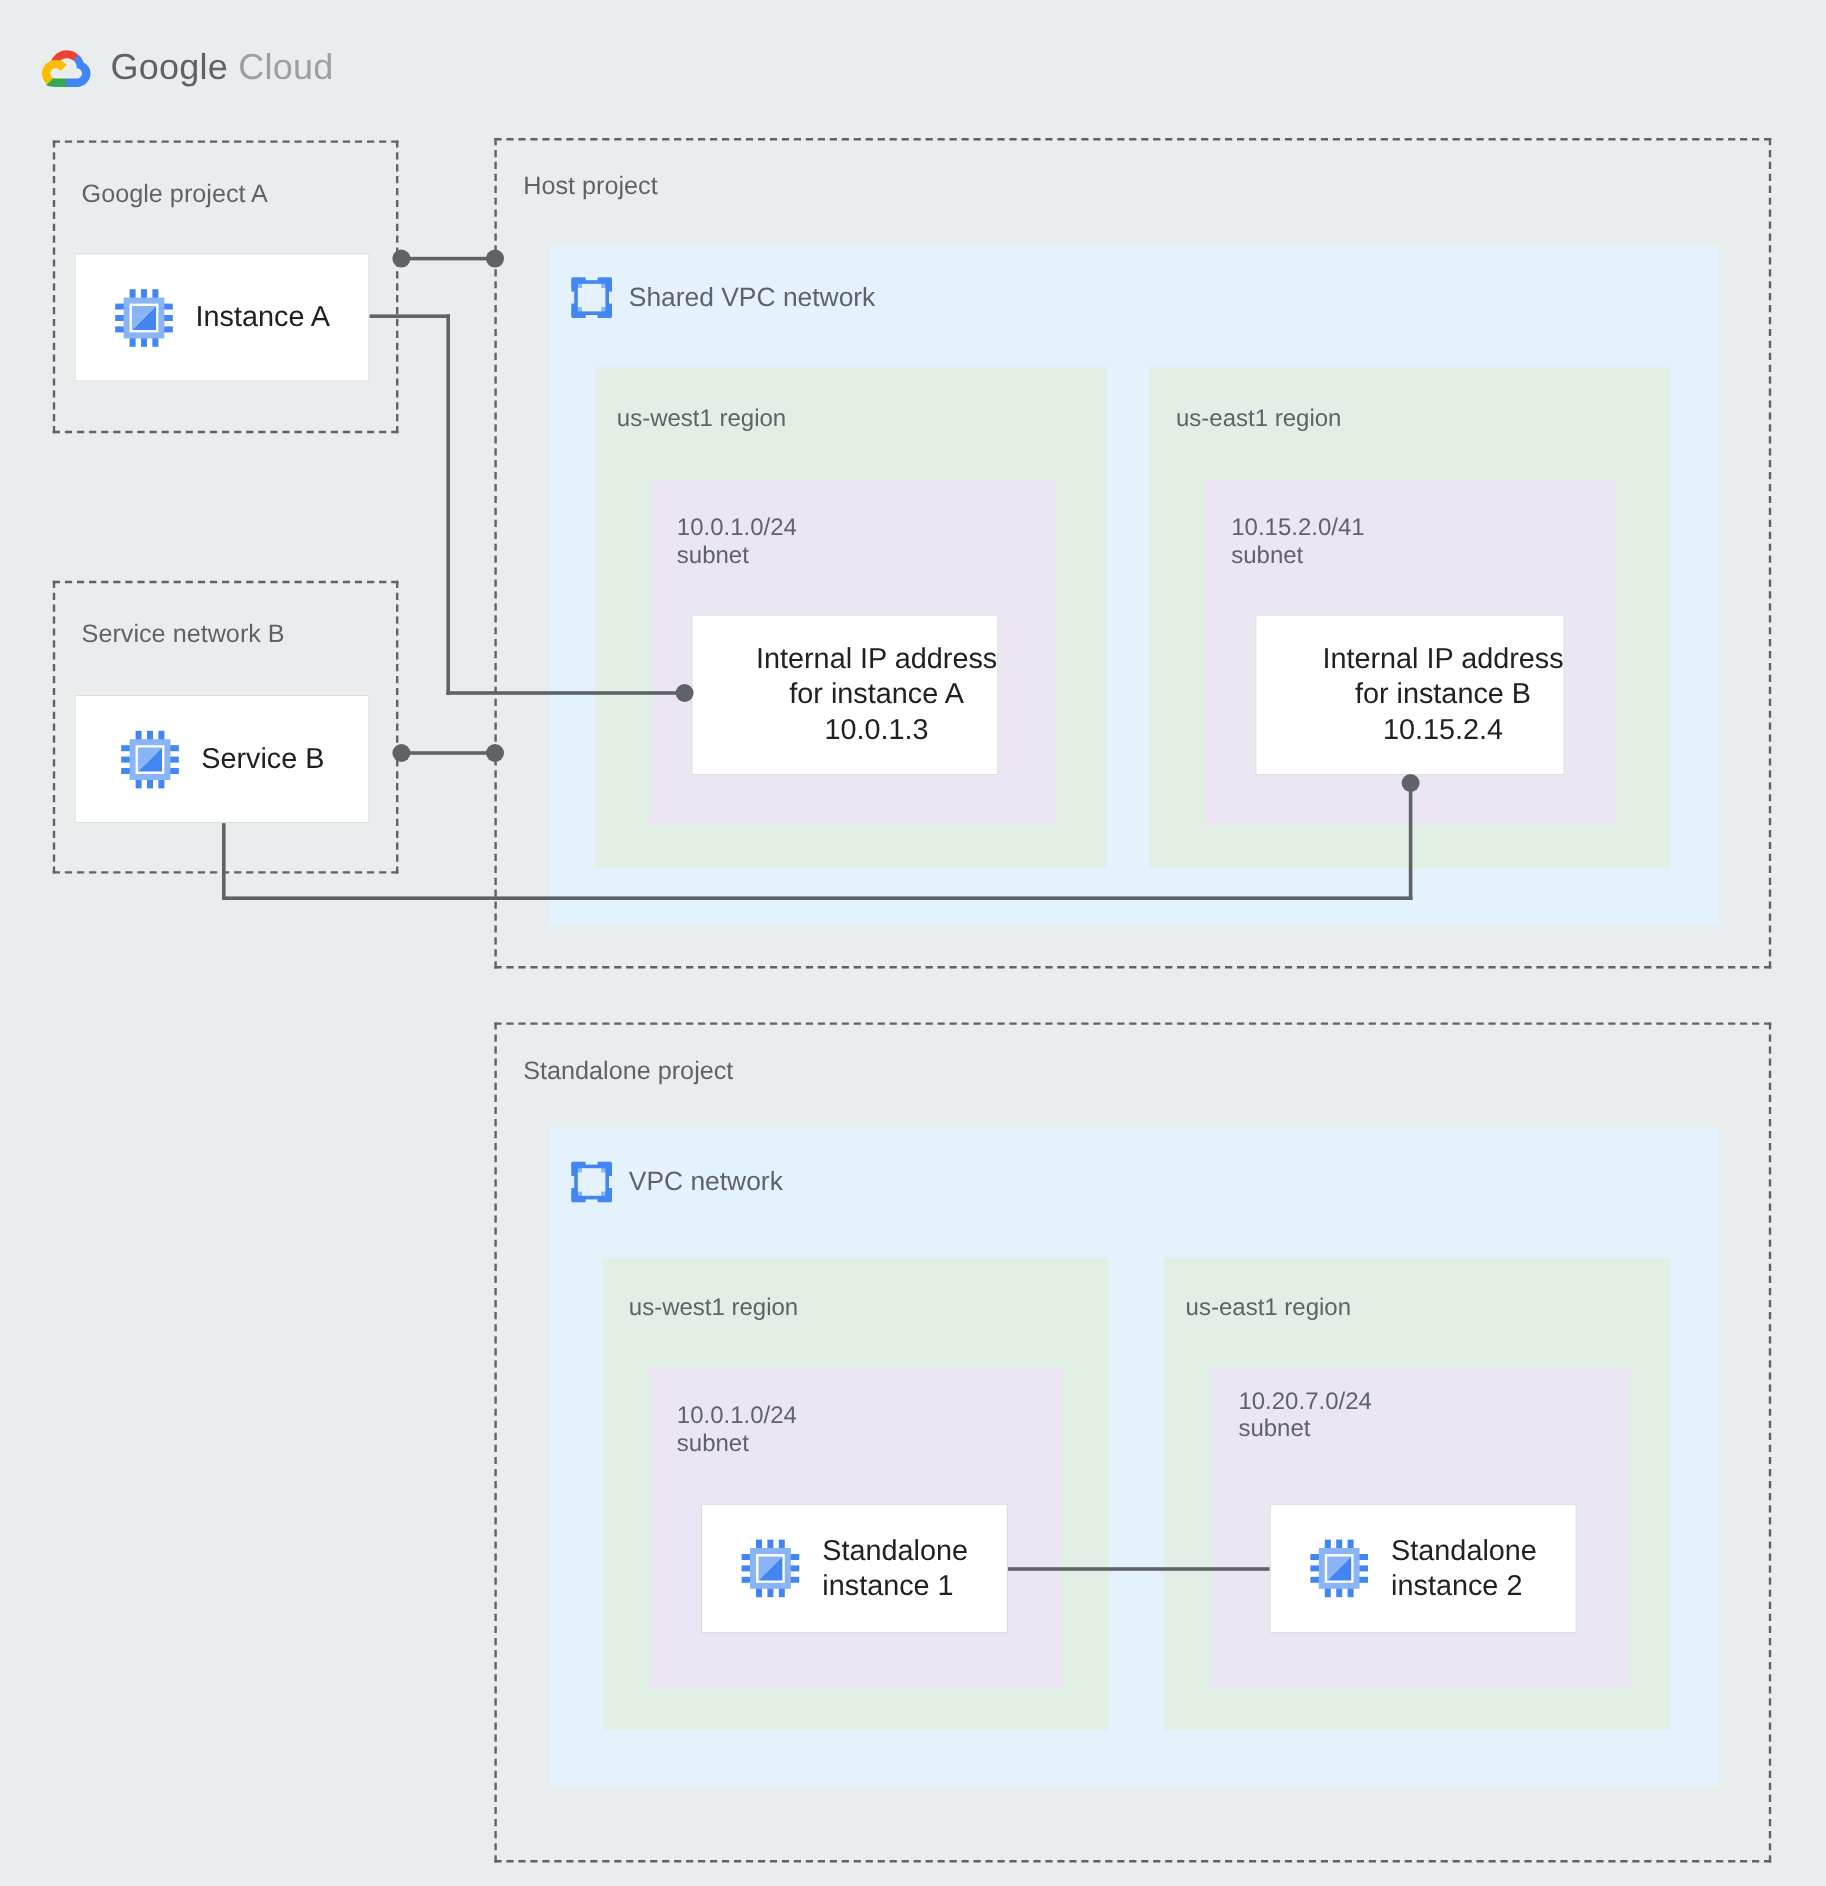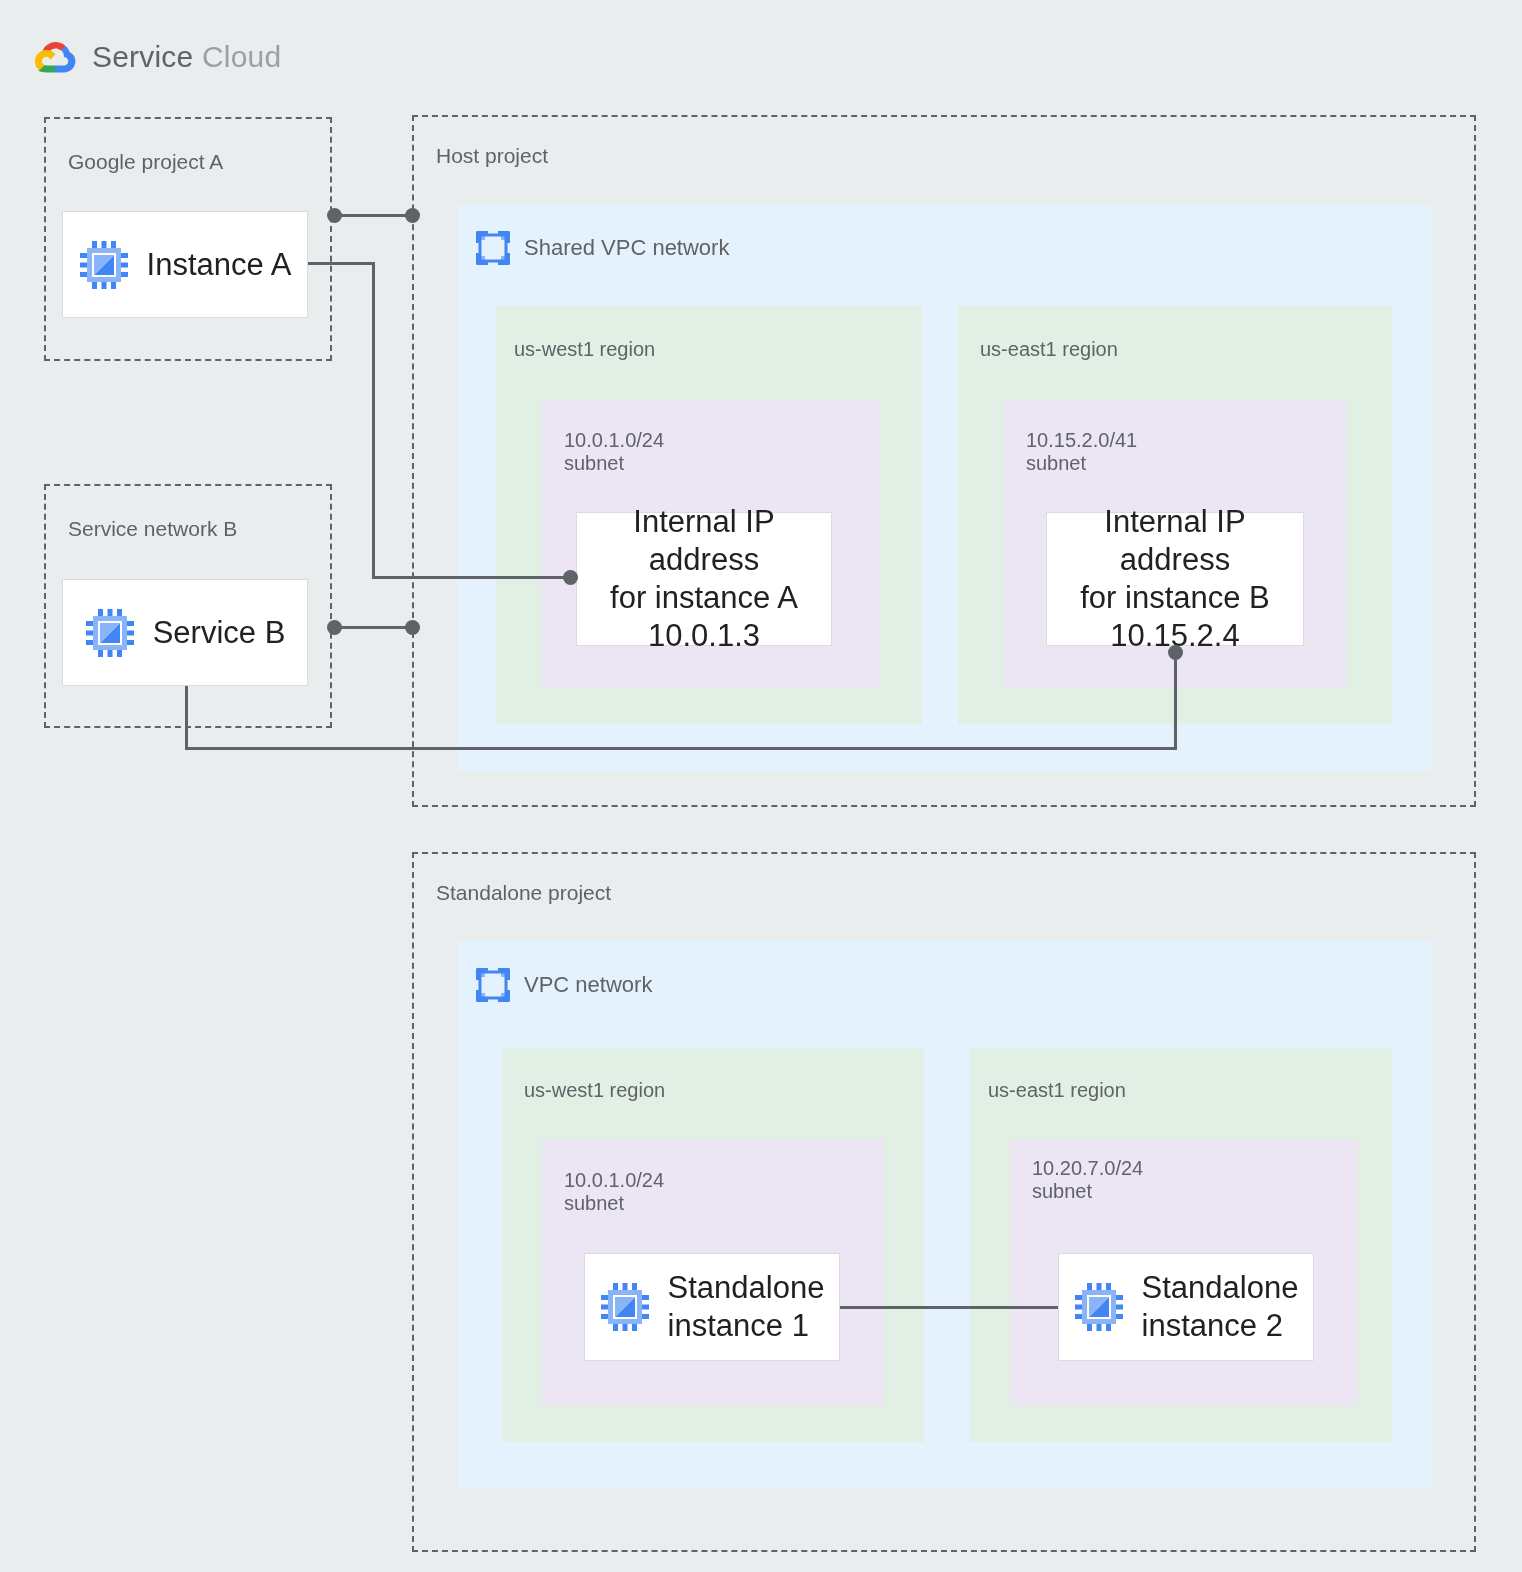--- a/index.html
+++ b/index.html
@@ -99,21 +99,21 @@
   .card {
     position: absolute;
     background: #ffffff;
     border: 1px solid #dadce0;
     box-sizing: border-box;
     display: flex;
     align-items: center;
     justify-content: flex-end;
   }
   .card .ctext {
-    font-size: 31px;
+    font-size: 24px;
     color: #202124;
     text-align: center;
     line-height: 1.22;
     white-space: pre-line;
   }
   .card.with-icon {
     gap: 18px;
     justify-content: center;
   }
   .card.with-icon .ctext { text-align: left; }
@@ -140,21 +140,21 @@
 
   <div id="gc-logo">
     <span>
       <svg width="44" height="38" viewBox="0 0 48 40" xmlns="http://www.w3.org/2000/svg">
         <path d="M30.2 12.3 L33.6 8.9 L33.9 7.5 C27.6 1.8 17.6 2.4 12.0 8.9 C10.4 10.7 9.3 13.0 8.7 15.3 L9.9 15.1 L16.7 14.0 L17.2 13.5 C20.2 10.2 25.3 9.8 28.7 12.5 L30.2 12.3 Z" fill="#ea4335"></path>
         <path d="M39.0 15.2 C38.2 12.3 36.6 9.7 34.4 7.7 L29.6 12.5 C31.6 14.1 32.7 16.5 32.6 19.0 L32.6 19.9 C35.3 19.9 37.4 22.0 37.4 24.6 C37.4 27.2 35.3 29.2 32.6 29.2 L23.0 29.2 L22.1 30.2 L22.1 35.9 L23.0 36.8 L32.6 36.8 C39.5 36.9 45.1 31.4 45.2 24.6 C45.2 20.5 43.0 16.9 39.6 15.2 L39.0 15.2 Z" fill="#4285f4"></path>
         <path d="M13.4 36.8 L23.0 36.8 L23.0 29.2 L13.4 29.2 C12.7 29.2 12.0 29.1 11.4 28.8 L10.1 29.2 L5.3 33.9 L4.9 35.1 C7.1 36.7 10.2 36.8 13.4 36.8 Z" fill="#34a853"></path>
         <path d="M13.4 12.3 C6.5 12.4 0.9 18.0 1.0 24.8 C1.0 28.6 2.8 32.2 5.9 34.5 L11.5 28.9 C9.1 27.8 8.0 25.0 9.1 22.6 C10.2 20.2 13.0 19.1 15.5 20.2 C16.6 20.7 17.4 21.5 17.9 22.6 L23.5 17.0 C21.1 13.9 17.4 12.2 13.4 12.3 Z" fill="#fbbc04"></path>
       </svg>
     </span>
-    <span class="wordmark"><b>Service</b> <span class="light">Cloud</span></span>
+    <span class="wordmark"><b>Google</b> <span class="light">Cloud</span></span>
   </div>
 
   <div class="project" style="left:44px; top:117px; width:288px; height:244px;">
     <div class="plabel" style="left:22px; top:31px;">Google project A</div>
   </div>
   <div class="card with-icon" style="left:62px; top:211px; width:246px; height:107px;">
     <span>
       <svg width="50" height="50" viewBox="0 0 50 50" xmlns="http://www.w3.org/2000/svg">
         <g fill="#4285f4">
           <rect x="13" y="1" width="5" height="8"></rect>

